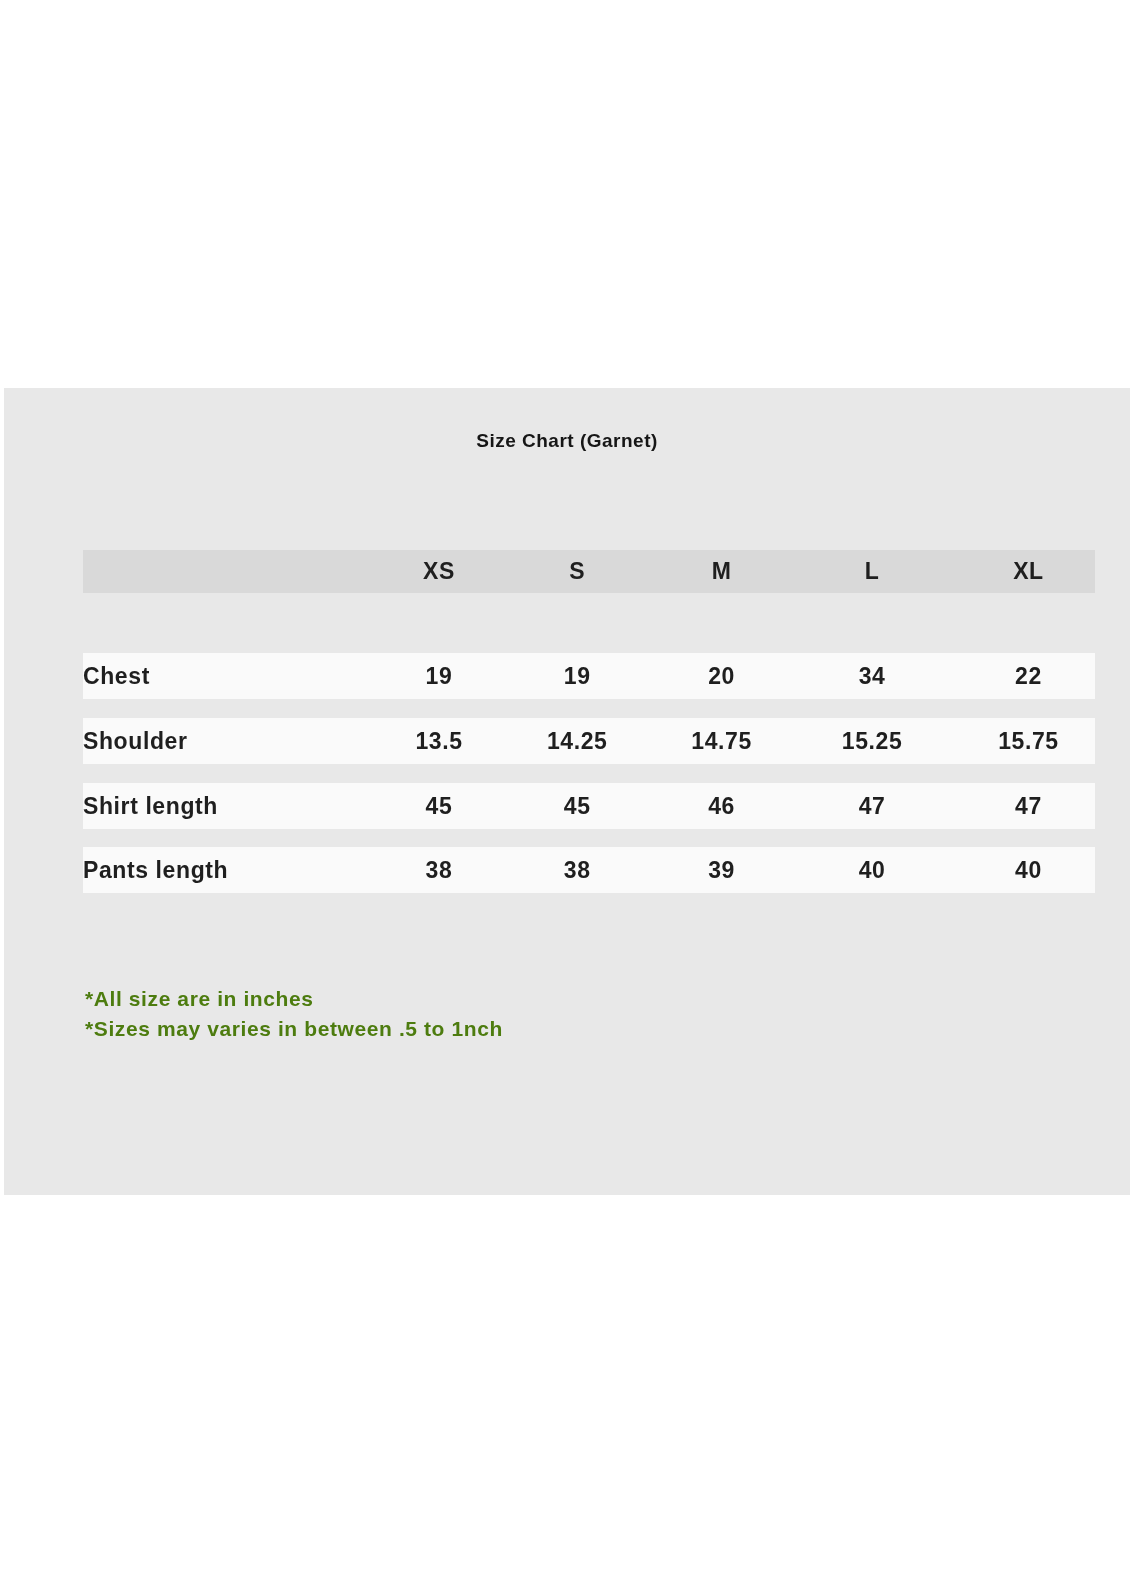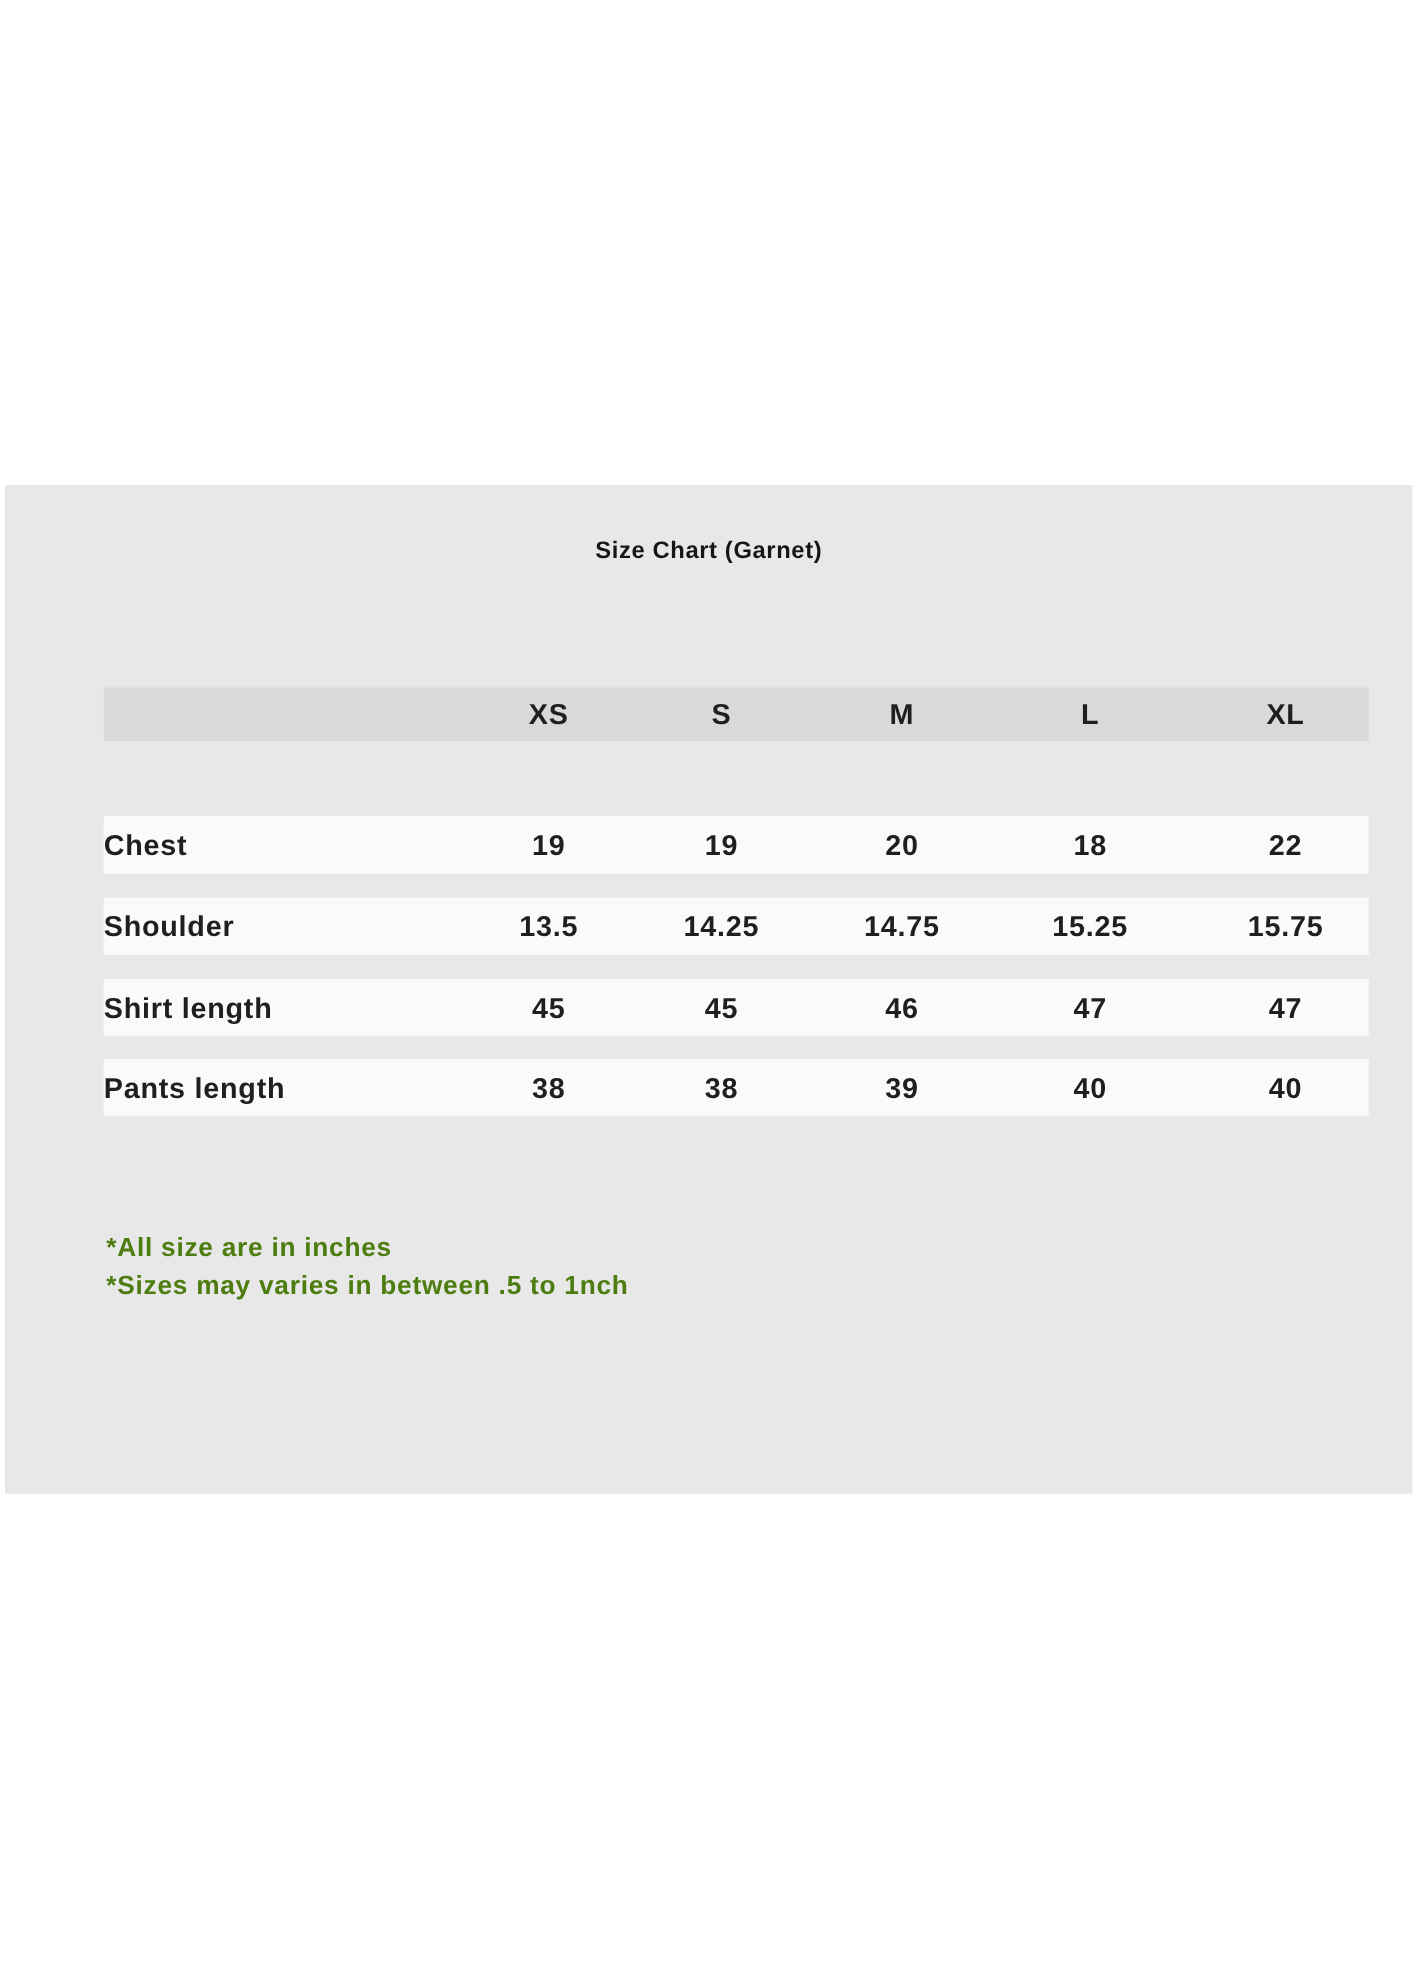--- a/index.html
+++ b/index.html
@@ -103,21 +103,21 @@
       <div class="vcol c2">M</div>
       <div class="vcol c3">L</div>
       <div class="vcol c4">XL</div>
     </div>
 
     <div class="trow data-row row-0">
       <div class="label-col">Chest</div>
       <div class="vcol c0">19</div>
       <div class="vcol c1">19</div>
       <div class="vcol c2">20</div>
-      <div class="vcol c3">18</div>
+      <div class="vcol c3">34</div>
       <div class="vcol c4">22</div>
     </div>
 
     <div class="trow data-row row-1">
       <div class="label-col">Shoulder</div>
       <div class="vcol c0">13.5</div>
       <div class="vcol c1">14.25</div>
       <div class="vcol c2">14.75</div>
       <div class="vcol c3">15.25</div>
       <div class="vcol c4">15.75</div>

